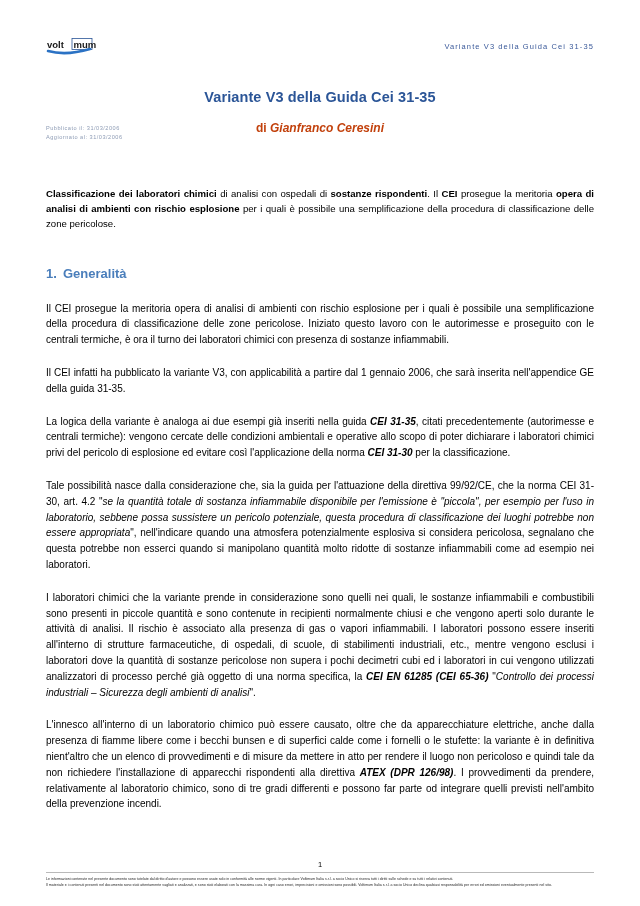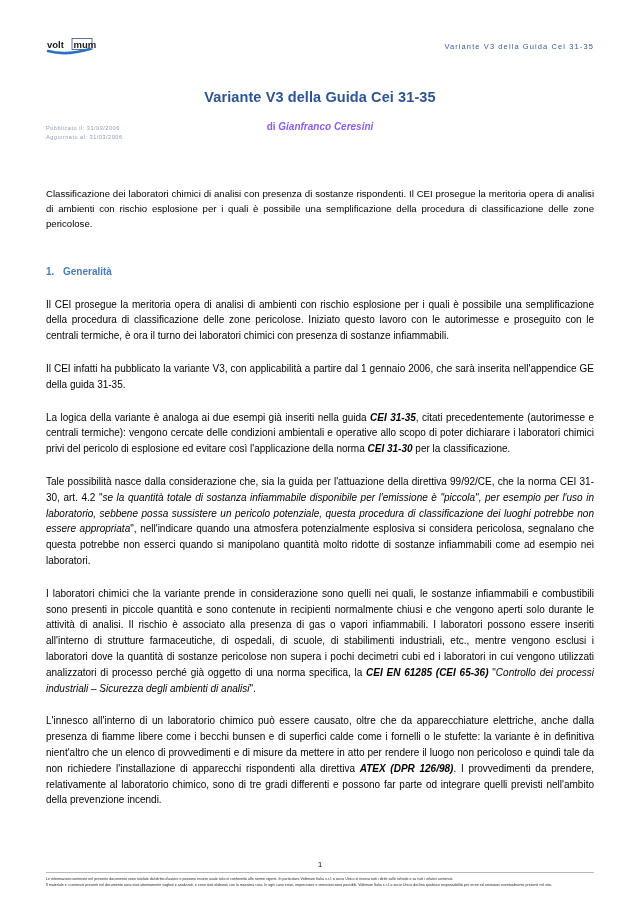--- a/index.html
+++ b/index.html
@@ -56,23 +56,23 @@
     font-weight: bold;
     color: #2b5597;
     letter-spacing: 0.1px;
   }
   .byline-row {
     position: relative;
     margin-top: 16px;
     height: 30px;
   }
   .byline {
-    font-size: 10px;
+    font-size: 12px;
     font-weight: bold;
-    color: #8b5cf6;
+    color: #c2410c;
     text-align: center;
   }
   .byline em {
     font-style: italic;
   }
   .pubdates {
     position: absolute;
     left: 0;
     top: 3px;
     text-align: left;
@@ -82,25 +82,25 @@
     line-height: 1.65;
   }
 
   
   .intro {
     margin-top: 36px;
     font-size: 9.6px;
     line-height: 1.55;
     text-align: justify;
   }
-  .intro b { font-weight: normal; }
+  .intro b { font-weight: bold; }
 
   .section-heading {
     margin-top: 34px;
-    font-size: 10px;
+    font-size: 13px;
     font-weight: bold;
     color: #4a7ebb;
   }
   .section-heading .num {
     display: inline-block;
     min-width: 17px;
   }
 
   p.body {
     margin: 0;
@@ -162,21 +162,21 @@
     <div class="doc-title">Variante V3 della Guida Cei 31-35</div>
     <div class="byline-row">
       <div class="pubdates">
         <div>Pubblicato il: 31/03/2006</div>
         <div>Aggiornato al: 31/03/2006</div>
       </div>
       <div class="byline"><span>di </span><em>Gianfranco Ceresini</em></div>
     </div>
   </div>
 
-  <div class="intro"><b>Classificazione dei laboratori chimici</b><span> di analisi con presenza di </span><b>sostanze rispondenti</b><span>. Il </span><b>CEI</b><span> prosegue la meritoria </span><b>opera di analisi di ambienti con rischio esplosione</b><span> per i quali è possibile una semplificazione della procedura di classificazione delle zone pericolose.</span></div>
+  <div class="intro"><b>Classificazione dei laboratori chimici</b><span> di analisi con ospedali di </span><b>sostanze rispondenti</b><span>. Il </span><b>CEI</b><span> prosegue la meritoria </span><b>opera di analisi di ambienti con rischio esplosione</b><span> per i quali è possibile una semplificazione della procedura di classificazione delle zone pericolose.</span></div>
 
   <div class="section-heading"><span class="num">1.</span><span>Generalità</span></div>
 
   <p class="body first">Il CEI prosegue la meritoria opera di analisi di ambienti con rischio esplosione per i quali è possibile una semplificazione della procedura di classificazione delle zone pericolose. Iniziato questo lavoro con le autorimesse e proseguito con le centrali termiche, è ora il turno dei laboratori chimici con presenza di sostanze infiammabili.</p>
 
   <p class="body">Il CEI infatti ha pubblicato la variante V3, con applicabilità a partire dal 1 gennaio 2006, che sarà inserita nell'appendice GE della guida 31-35.</p>
 
   <p class="body"><span>La logica della variante è analoga ai due esempi già inseriti nella guida </span><b>CEI 31-35</b><span>, citati precedentemente (autorimesse e centrali termiche): vengono cercate delle condizioni ambientali e operative allo scopo di poter dichiarare i laboratori chimici privi del pericolo di esplosione ed evitare così l'applicazione della norma </span><b>CEI 31-30</b><span> per la classificazione.</span></p>
 
   <p class="body"><span>Tale possibilità nasce dalla considerazione che, sia la guida per l'attuazione della direttiva 99/92/CE, che la norma CEI 31-30, art. 4.2 "</span><i>se la quantità totale di sostanza infiammabile disponibile per l'emissione è "piccola", per esempio per l'uso in laboratorio, sebbene possa sussistere un pericolo potenziale, questa procedura di classificazione dei luoghi potrebbe non essere appropriata</i><span>", nell'indicare quando una atmosfera potenzialmente esplosiva si considera pericolosa, segnalano che questa potrebbe non esserci quando si manipolano quantità molto ridotte di sostanze infiammabili come ad esempio nei laboratori.</span></p>

